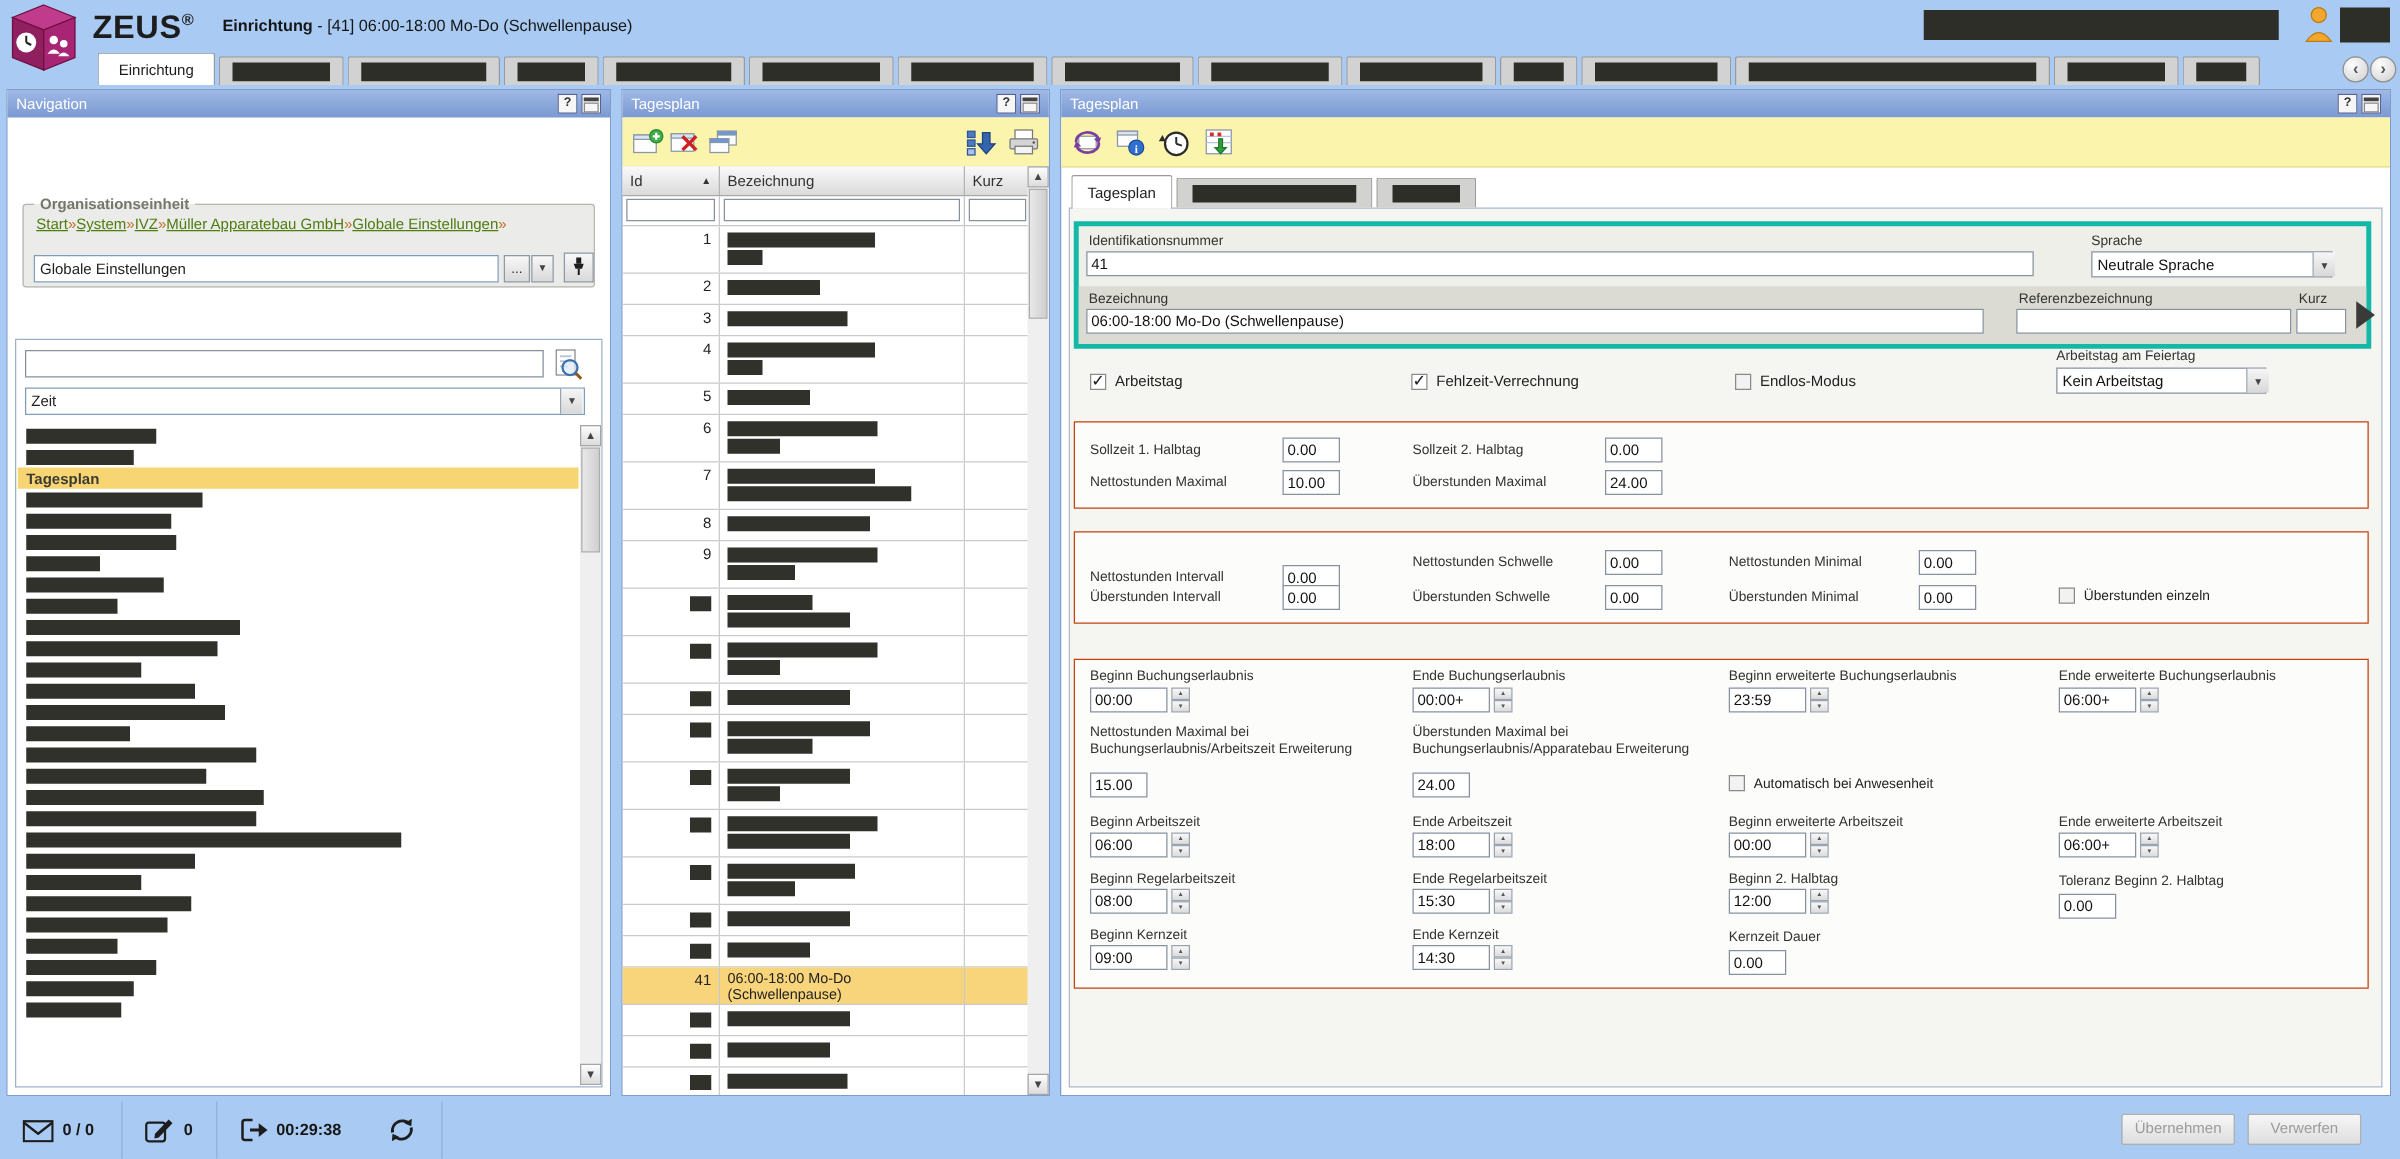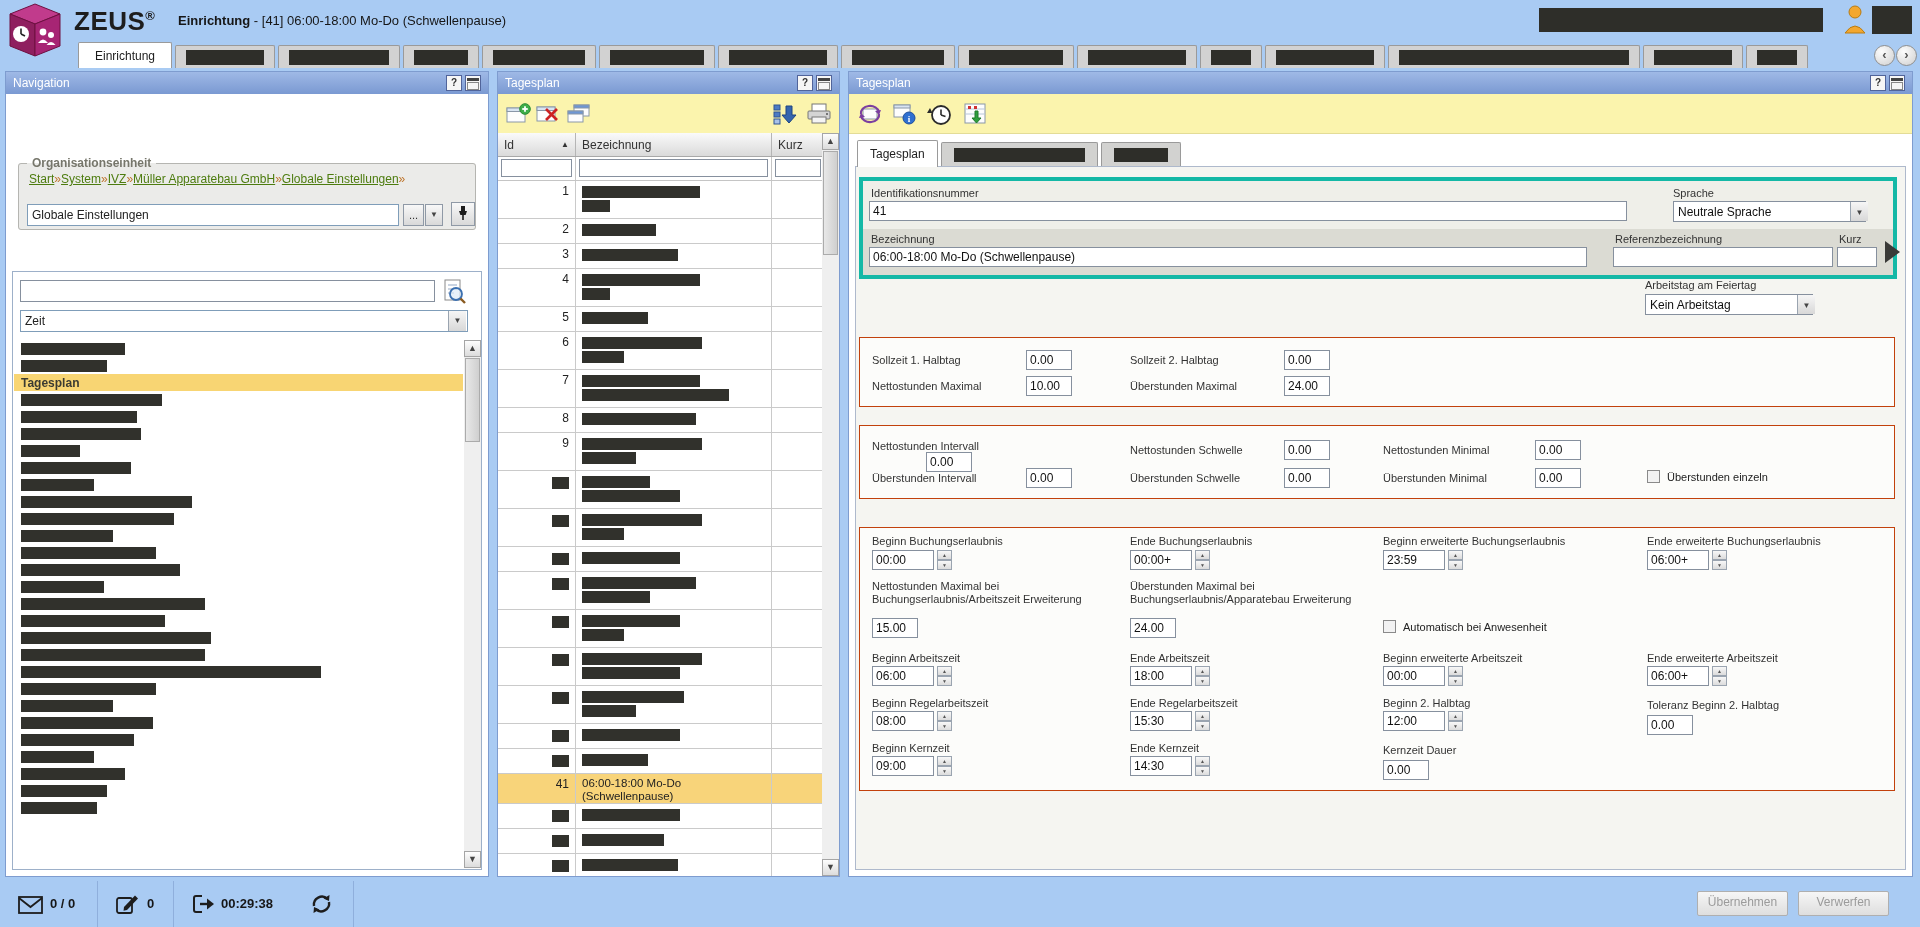--- a/index.html
+++ b/index.html
@@ -725,20 +725,34 @@
         </div>
         <div class="flabel bez-label">Bezeichnung</div>
         <input class="fld abs bez-input" value="06:00-18:00 Mo-Do (Schwellenpause)" style="">
         <div class="flabel ref-label">Referenzbezeichnung</div>
         <input class="fld abs ref-input" value="" style="">
         <div class="flabel kurz-label">Kurz</div>
         <input class="fld abs kurz-input" value="" style="">
         <div class="next-arrow"></div>
       </div>
 
+      <div class="cbrow">
+        <div class="cbcell" style="left:16px;top:3px;">
+          <span class="cb on"></span>
+          <span>Arbeitstag</span>
+        </div>
+        <div class="cbcell" style="left:273px;top:3px;">
+          <span class="cb on"></span>
+          <span>Fehlzeit-Verrechnung</span>
+        </div>
+        <div class="cbcell" style="left:532px;top:3px;">
+          <span class="cb off"></span>
+          <span>Endlos-Modus</span>
+        </div>
+      </div>
       <div class="flabel feier-label">Arbeitstag am Feiertag</div>
       <div class="ddwrap feier-dd">
         <span class="val">Kein Arbeitstag</span>
         <div class="selbtn"><span class="ddar">▼</span></div>
       </div>
 
       <div class="group g1">
         <div class="pair" style="left:12px;top:12px;">
           <span class="plab" style="width:154px;">Sollzeit 1. Halbtag</span>
           <input class="fld num" value="0.00" style="">
@@ -751,21 +765,21 @@
           <span class="plab" style="width:154px;">Nettostunden Maximal</span>
           <input class="fld num" value="10.00" style="">
         </div>
         <div class="pair" style="left:270px;top:38px;">
           <span class="plab" style="width:154px;">Überstunden Maximal</span>
           <input class="fld num" value="24.00" style="">
         </div>
       </div>
 
       <div class="group g2">
-        <div class="pair" style="left:12px;top:14px;flex-direction:column;">
+        <div class="pair" style="left:12px;top:26px;">
           <span class="plab" style="width:154px;">Nettostunden Intervall</span>
           <input class="fld num" value="0.00" style="">
         </div>
         <div class="pair" style="left:270px;top:14px;">
           <span class="plab" style="width:154px;">Nettostunden Schwelle</span>
           <input class="fld num" value="0.00" style="">
         </div>
         <div class="pair" style="left:523px;top:14px;">
           <span class="plab" style="width:152px;">Nettostunden Minimal</span>
           <input class="fld num" value="0.00" style="">

